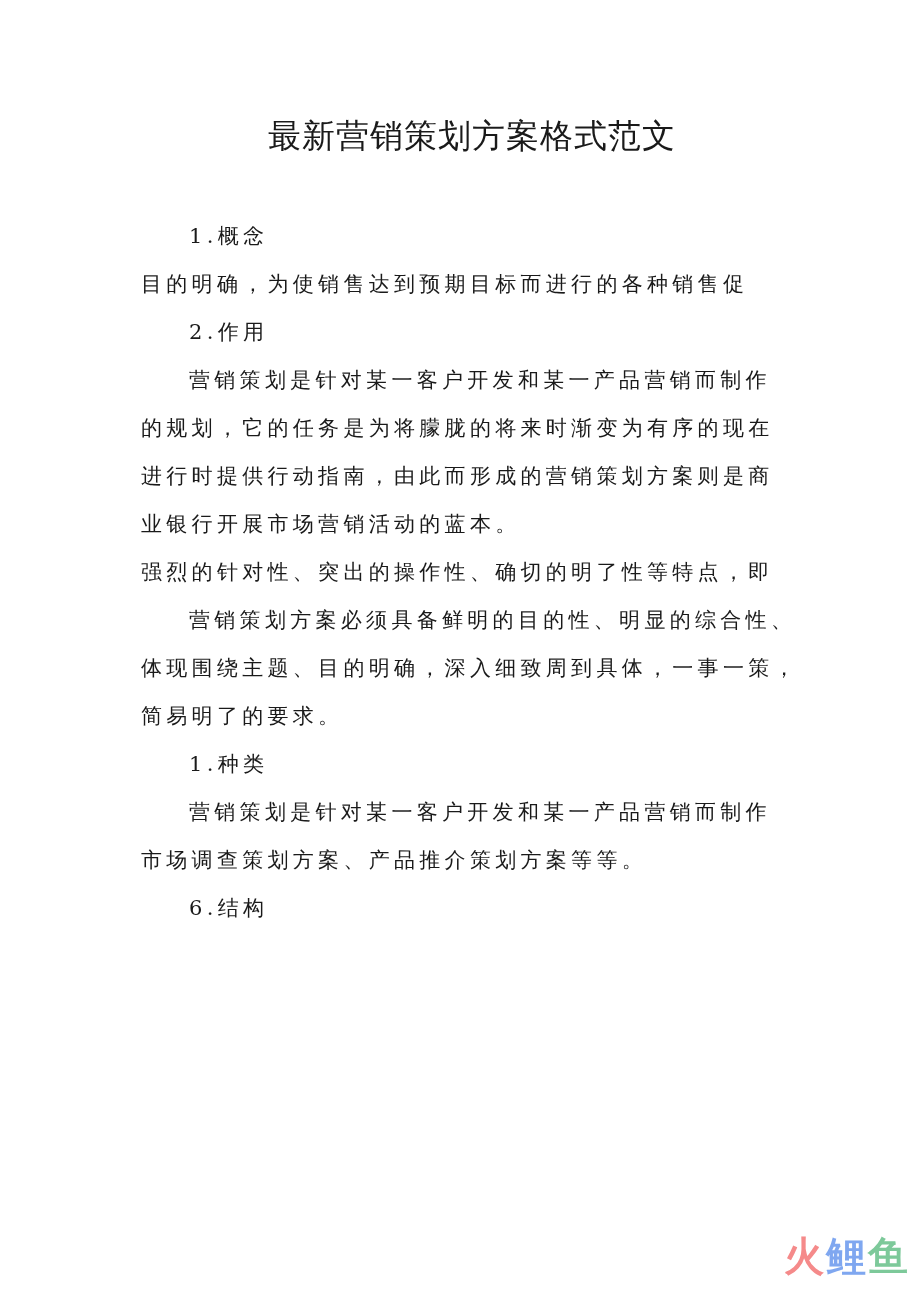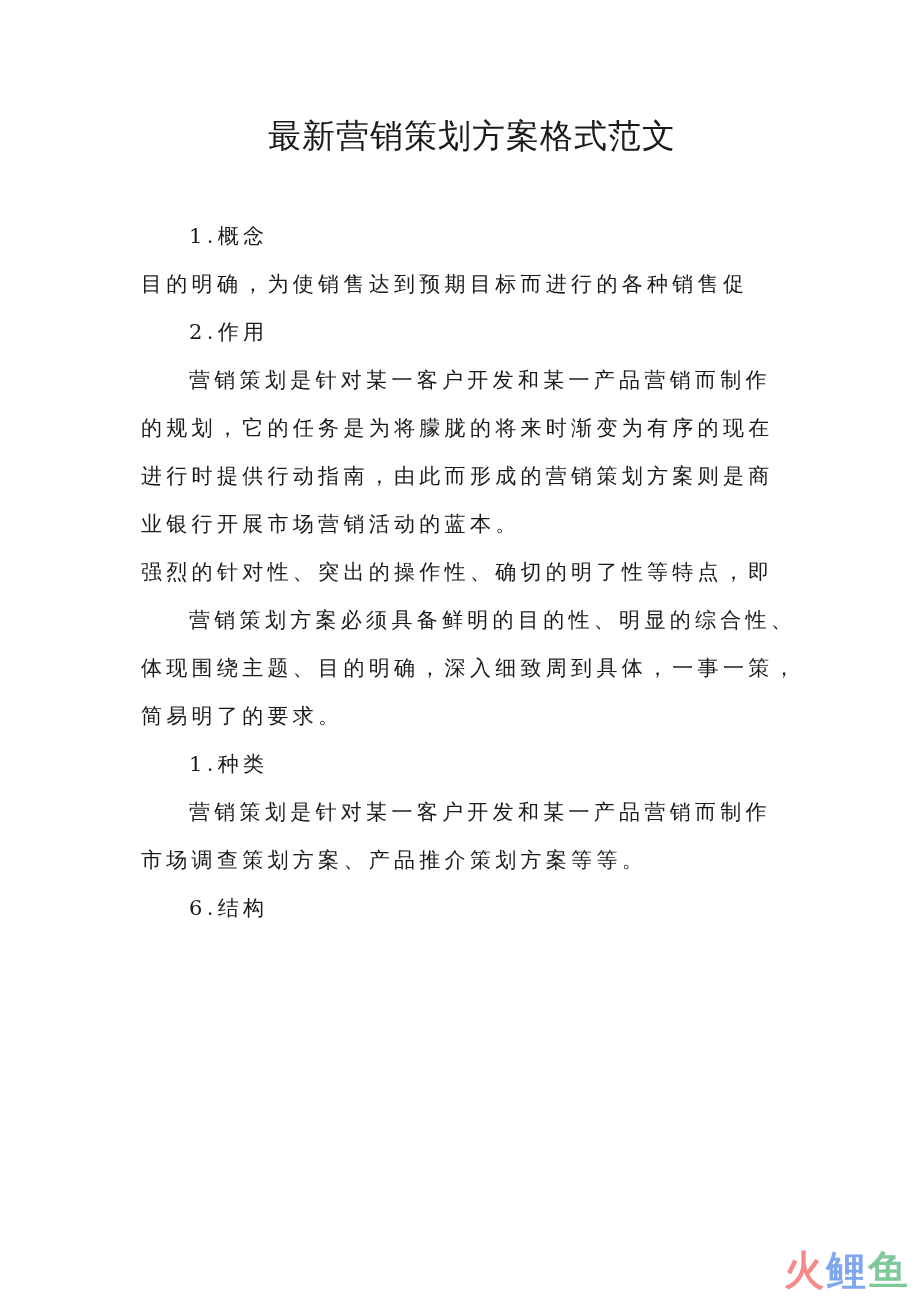--- a/index.html
+++ b/index.html
@@ -3,21 +3,21 @@
 <meta charset="utf-8">
 <style>
   html, body { margin: 0; padding: 0; background: #ffffff; }
   body { width: 920px; height: 1302px; position: relative; overflow: hidden;
          font-family: "DejaVu Serif", "Liberation Serif", serif; color: #1a1a1a; }
   .title { position: absolute; left: 12px; width: 920px; top: 112px; text-align: center;
            font-size: 33px; letter-spacing: 1px; line-height: 48px; }
   .content { position: absolute; left: 141px; top: 212px; width: 640px; }
   .line { font-size: 21px; line-height: 48px; height: 48px; white-space: nowrap; letter-spacing: 4.3px; }
   .indent { padding-left: 48px; }
-  .watermark { position: absolute; right: 10px; bottom: 4px; font-family: "DejaVu Sans", sans-serif;
+  .watermark { position: absolute; right: 10px; bottom: 18px; font-family: "DejaVu Sans", sans-serif;
                font-size: 40px; font-weight: bold; letter-spacing: 2px; }
   .wm1 { color: #f58a8a; } .wm2 { color: #7fa7f0; } .wm3 { color: #7dc99a; }
 </style>
 </head>
 <body>
 
 <div class="title">最新营销策划方案格式范文</div>
 
 <div class="content">
   <div class="line indent">1.概念</div>

